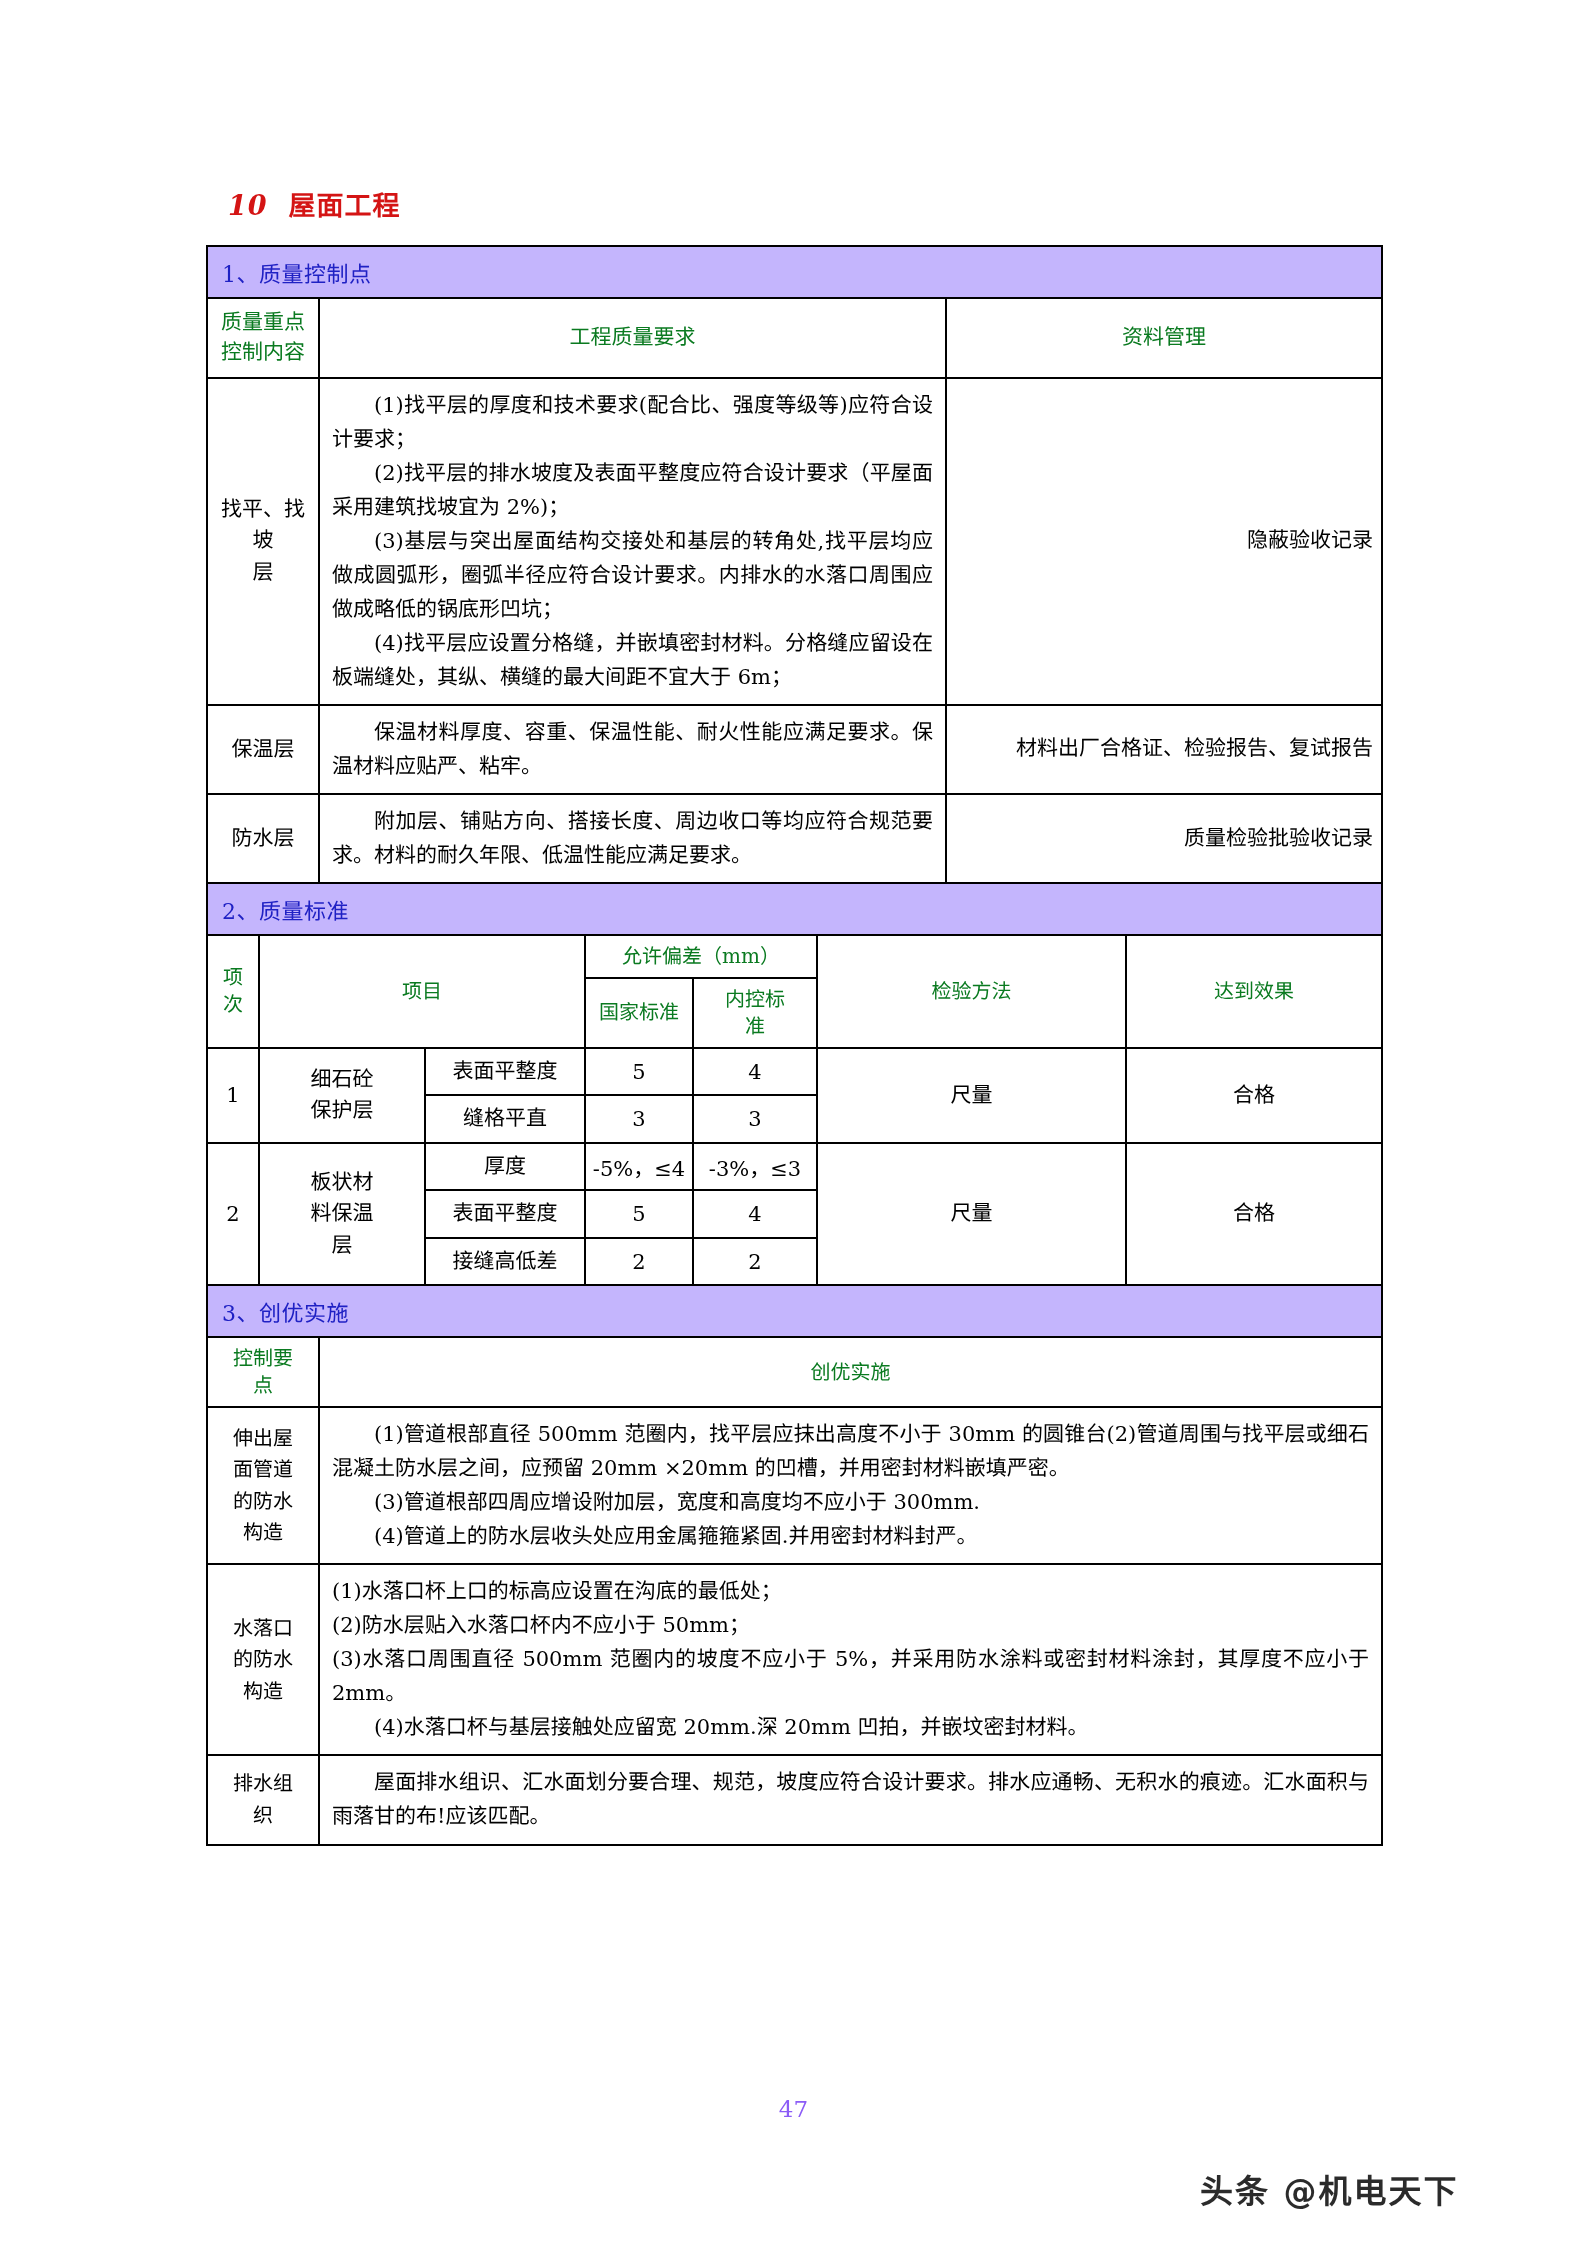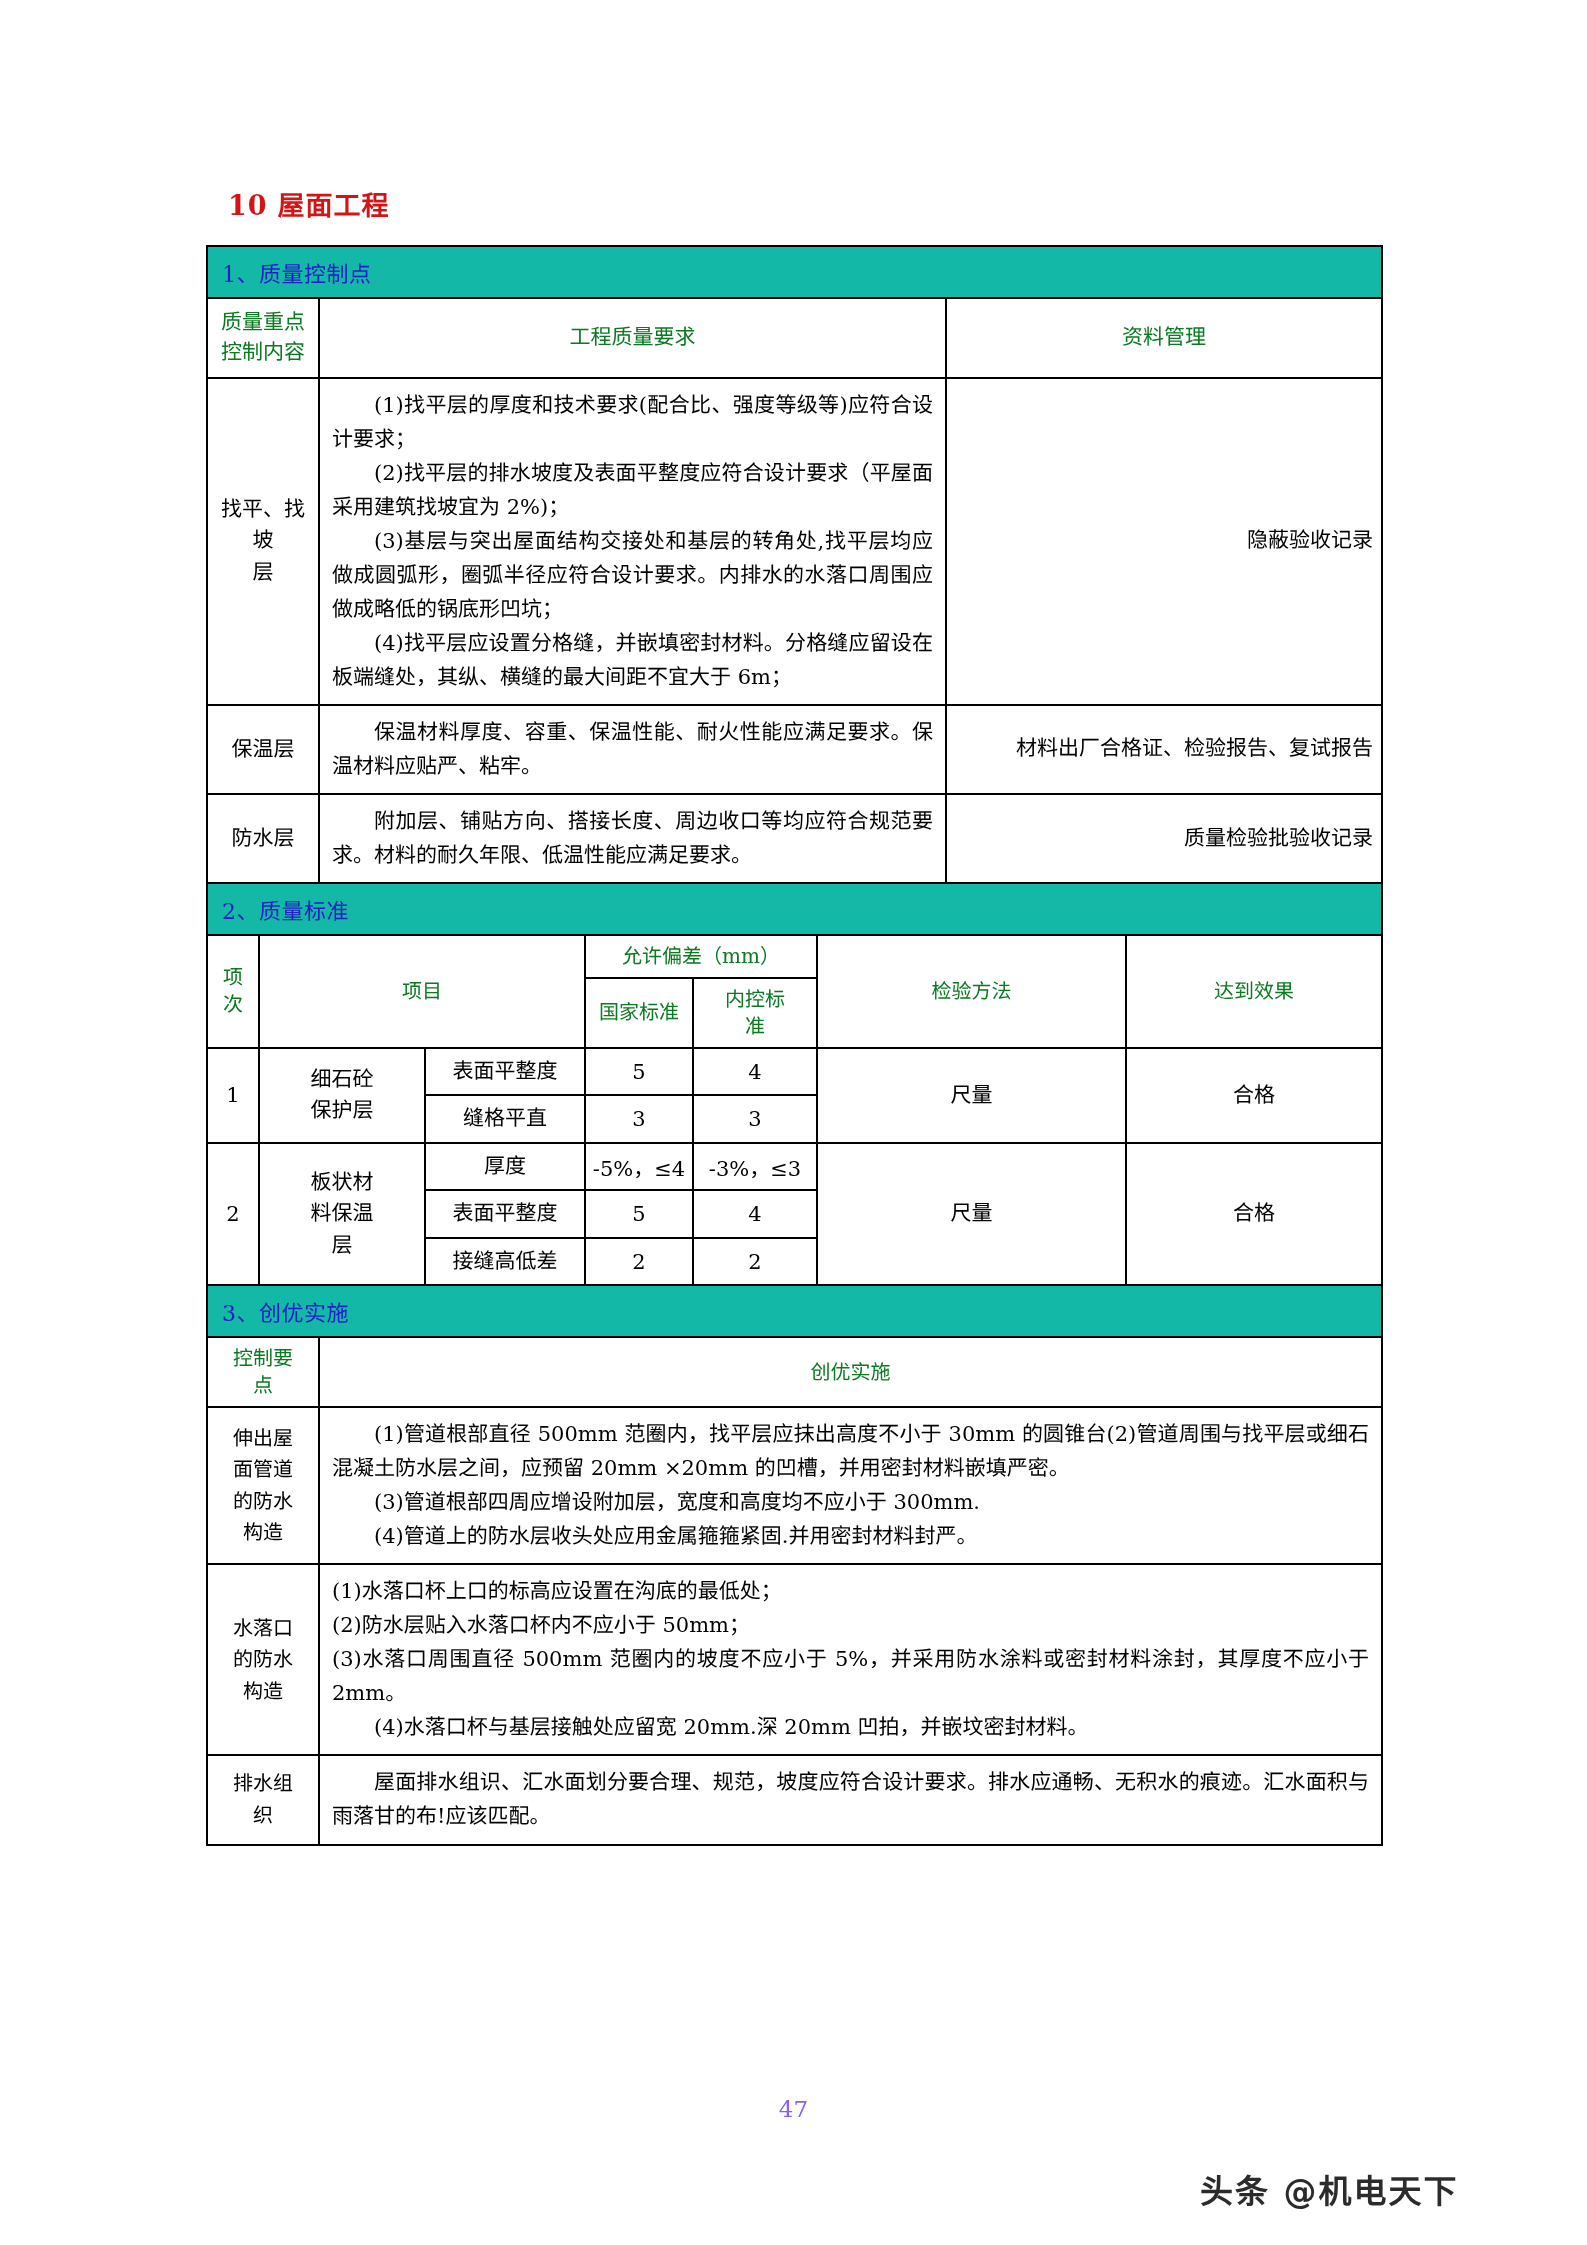--- a/index.html
+++ b/index.html
@@ -28,40 +28,40 @@
   .chapter-title {
     position: absolute;
     left: 228px;
     top: 184px;
     font-size: 27px;
     font-weight: bold;
     color: #d41414;
     letter-spacing: 1px;
     white-space: nowrap;
   }
-  .chapter-title .num { margin-right: 10px; }
+  .chapter-title .num { margin-right: 21px; font-style: italic; }
 
   .doc-table {
     position: absolute;
     left: 206px;
     top: 245px;
     width: 1175px;
     border-collapse: collapse;
     table-layout: fixed;
   }
   .doc-table td, .doc-table th {
     border: 2px solid #000000;
     padding: 0;
     vertical-align: middle;
     font-weight: normal;
   }
 
   
   .section-banner {
-    background: #14b8a6;
+    background: #c4b5fd;
     color: #1f21c4;
     font-weight: bold;
     font-size: 22px;
     text-align: left;
     padding: 9px 0 9px 14px !important;
     letter-spacing: 0.5px;
   }
 
   .col-head {
     color: #0a7a20;

